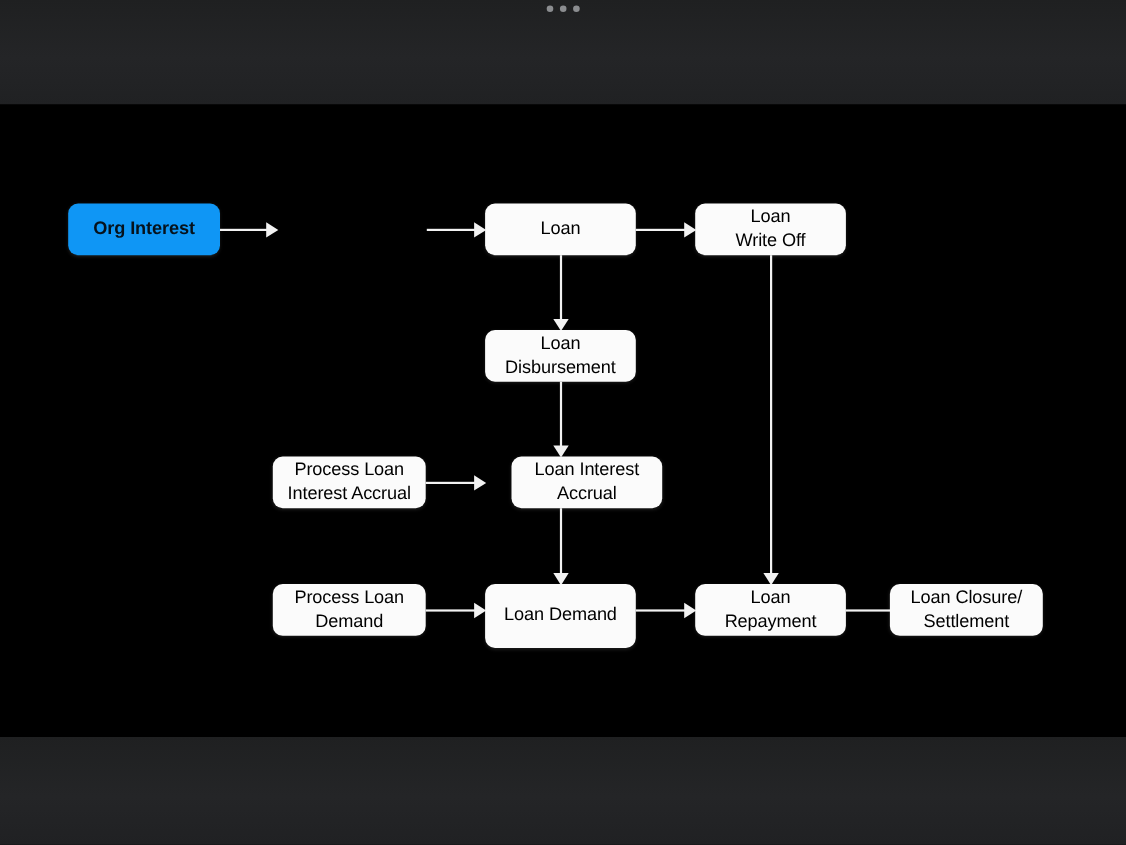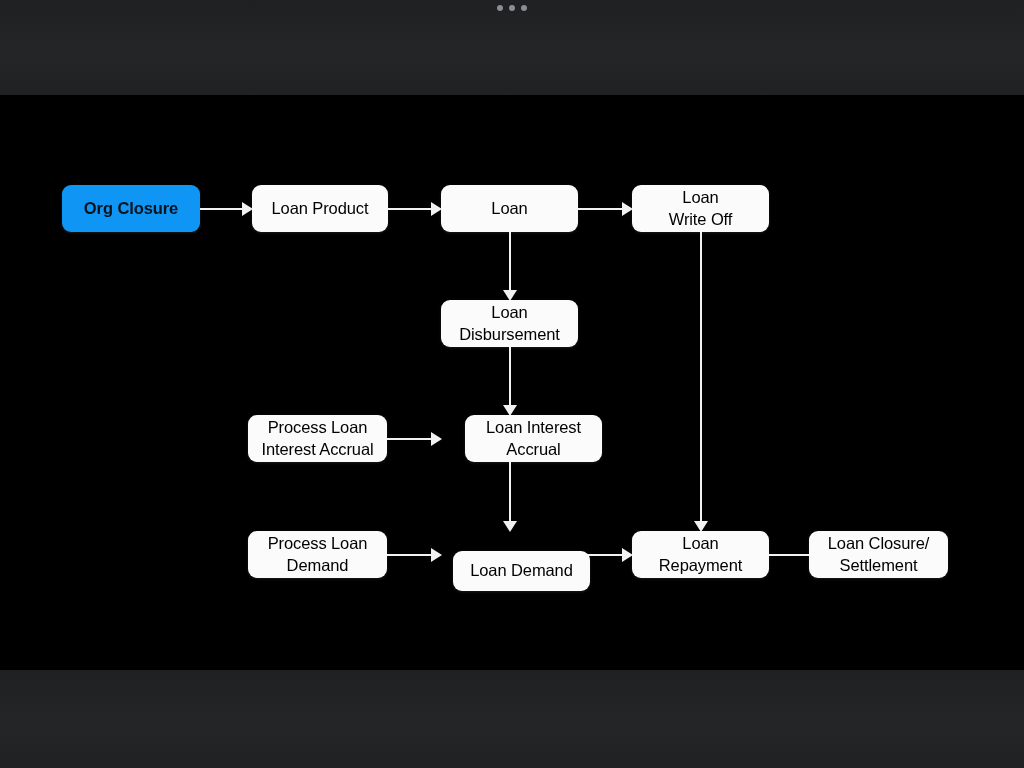--- a/index.html
+++ b/index.html
@@ -158,34 +158,33 @@
         <div class="arrowhead right" style="left: 622px; top: 452.5px;"></div>
       </div>
       <div style="position: absolute; left: 0px; top: 0px; width: 100%; height: 100%;">
         <div class="conn v" style="left: 699.5px; top: 137px; height: 290px;"></div>
         <div class="arrowhead down" style="left: 693.5px; top: 426px;"></div>
       </div>
       <div style="position: absolute; left: 0px; top: 0px; width: 100%; height: 100%;">
         <div class="conn h" style="left: 769px; top: 458.5px; width: 45px;"></div>
         <div class="arrowhead right" style="left: 813px; top: 452.5px;"></div>
       </div>
-      <div class="node accent" style="left: 62px; top: 90px; width: 138px; height: 47px;"><span>Org Closure</span></div>
-      <div class="node" style="left: 252px; top: 90px; width: 136px; height: 47px;"><span>Loan Product</span></div>
+      <div class="node accent" style="left: 62px; top: 90px; width: 138px; height: 47px;"><span>Org Interest</span></div>
       <div class="node" style="left: 441px; top: 90px; width: 137px; height: 47px;"><span>Loan</span></div>
       <div class="node" style="left: 632px; top: 90px; width: 137px; height: 47px;"><span>Loan
 Write Off</span></div>
       <div class="node" style="left: 441px; top: 205px; width: 137px; height: 47px;"><span>Loan
 Disbursement</span></div>
       <div class="node" style="left: 248px; top: 320px; width: 139px; height: 47px;"><span>Process Loan
 Interest  Accrual</span></div>
       <div class="node" style="left: 441px; top: 320px; width: 137px; height: 47px; margin-left: 24px;"><span>Loan Interest
 Accrual</span></div>
       <div class="node" style="left: 248px; top: 436px; width: 139px; height: 47px;"><span>Process Loan
 Demand</span></div>
-      <div class="node" style="left: 453px; top: 436px; width: 137px; height: 40px; margin-top: 20px;"><span>Loan Demand</span></div>
+      <div class="node" style="left: 441px; top: 436px; width: 137px; height: 58px;"><span>Loan Demand</span></div>
       <div class="node" style="left: 632px; top: 436px; width: 137px; height: 47px;"><span>Loan
 Repayment</span></div>
       <div class="node" style="left: 809px; top: 436px; width: 139px; height: 47px;"><span>Loan Closure/
 Settlement</span></div>
     </div>
 
   <div id="bottom-bar" class="chrome-bar"></div>
 
 </div>
 

